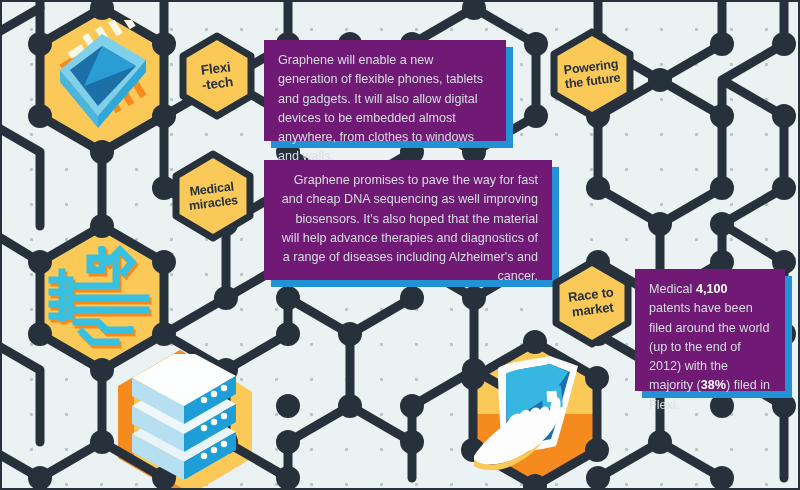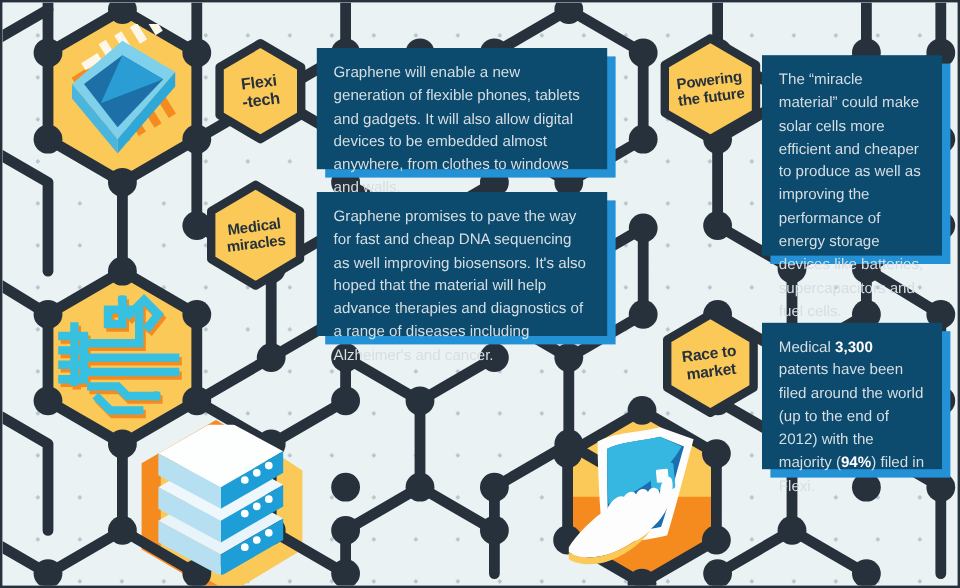--- a/index.html
+++ b/index.html
@@ -43,21 +43,21 @@
     white-space:pre-line;
   }
   
   .panel{position:absolute;z-index:5;}
   .panel .shadow{
     position:absolute;left:7px;top:7px;width:100%;height:100%;
     background:#2291d6;
   }
   .panel .body{
     position:relative;
-    background:#0c4a6e;
+    background:#701a75;
     color:#d6dee2;
     padding:11px 14px 12px 14px;
     font-size:12.6px;
     line-height:19.3px;
   }
   .panel .body b{color:#ffffff;font-weight:bold;}
 </style>
 </head>
 <body>
 
@@ -345,28 +345,24 @@
     </svg>
     <div class="txt" style="font-size:13px;">Race to
 market</div>
   </div>
 
   <div class="panel" style="left:262px;top:38px;width:242px;height:101px;">
     <div class="shadow"></div>
     <div class="body" style="height:101px;">Graphene will enable a new generation of flexible phones, tablets and gadgets. It will also allow digital devices to be embedded almost anywhere, from clothes to windows and walls.</div>
   </div>
 
-  <div class="panel" style="left:262px;top:158px;width:242px;height:120px;">
+  <div class="panel" style="left:262px;top:158px;width:288px;height:120px;text-align:right;">
     <div class="shadow"></div>
     <div class="body" style="height:120px;">Graphene promises to pave the way for fast and cheap DNA sequencing as well improving biosensors. It's also hoped that the material will help advance therapies and diagnostics of a range of diseases including Alzheimer's and cancer.</div>
   </div>
 
-  <div class="panel" style="left:633px;top:44px;width:150px;height:167px;">
-    <div class="shadow"></div>
-    <div class="body" style="height:167px;">The “miracle material” could make solar cells more efficient and cheaper to produce as well as improving the performance of energy storage devices like batteries, supercapacitors and fuel cells.</div>
-  </div>
 
   <div class="panel" style="left:633px;top:267px;width:150px;height:122px;">
     <div class="shadow"></div>
-    <div class="body" id="race-body" style="height:122px;"><span>Medical </span><b>3,300</b><span> patents have been filed around the world (up to the end of 2012) with the majority (</span><b>94%</b><span>) filed in Flexi.</span></div>
+    <div class="body" id="race-body" style="height:122px;"><span>Medical </span><b>4,100</b><span> patents have been filed around the world (up to the end of 2012) with the majority (</span><b>38%</b><span>) filed in Flexi.</span></div>
   </div>
 
 </div>
 
 </body></html>

